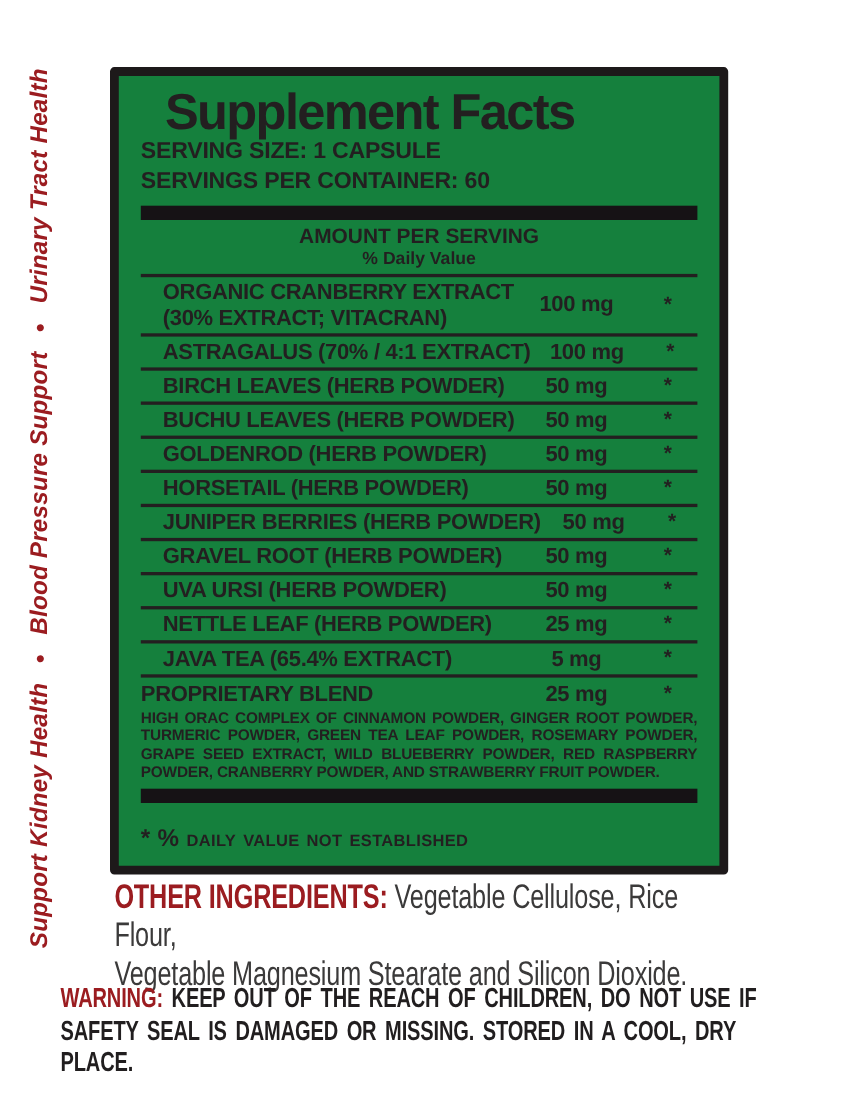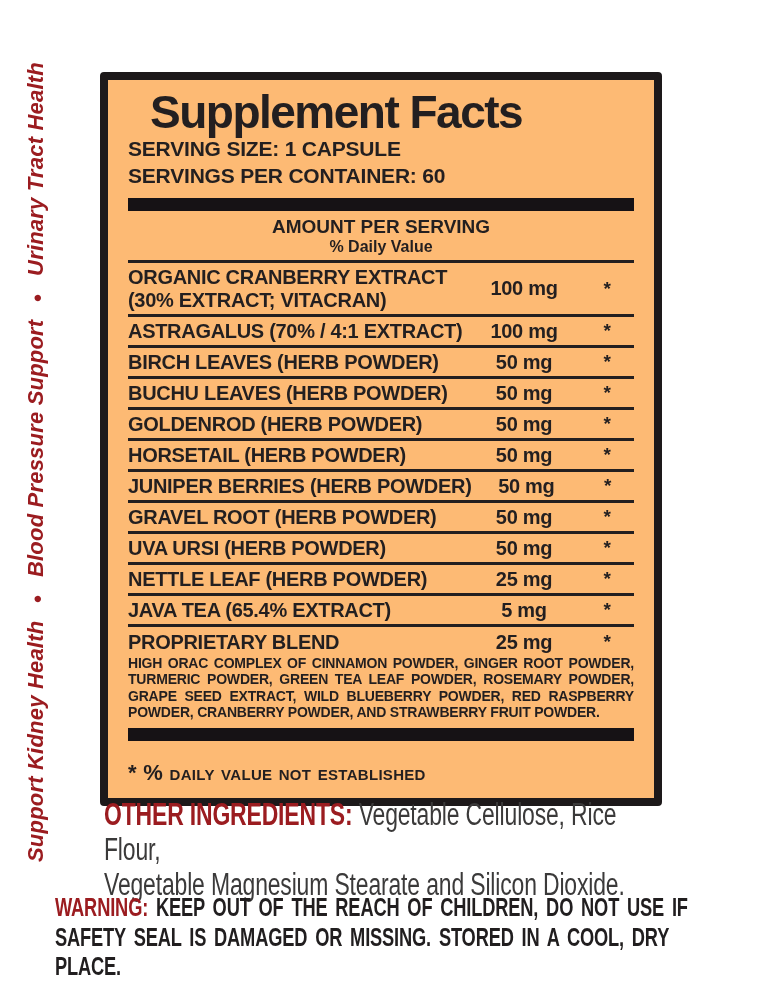--- a/index.html
+++ b/index.html
@@ -14,23 +14,23 @@
     width: 800px; height: 40px;
     transform: rotate(-90deg); transform-origin: 0 0;
     display: flex; align-items: center; justify-content: space-between;
     color: #9b1c20; font-weight: bold; font-style: italic; font-size: 22px;
     white-space: nowrap; letter-spacing: 0.2px;
   }
   .side-claims .dot { font-style: normal; font-size: 15px; padding: 0 2px; }
 
   
   .panel {
-    position: absolute; left: 100px; top: 72px; width: 562px;
+    position: absolute; left: 100px; top: 61px; width: 562px;
     border: 8px solid #1d191a; border-radius: 4px;
-    background: #fdba74; padding: 8px 20px 12px 20px;
+    background: #15803d; padding: 8px 20px 12px 20px;
   }
   .panel-title {
     font-size: 46px; font-weight: bold; letter-spacing: -1.5px;
     line-height: 1.05; color: #231f20; padding-left: 22px;
   }
   .serving-line { font-size: 21px; font-weight: bold; line-height: 1.25; letter-spacing: -0.2px; }
   .bar { height: 13px; background: #161215; margin-top: 9px; }
   .bar2 { height: 13px; background: #161215; margin-top: 8px; }
 
   .hdr-row {
@@ -38,21 +38,21 @@
     margin-top: 5px; padding-bottom: 4px; border-bottom: 3px solid #231f20;
     font-size: 19px; font-weight: bold; flex-direction: column;
   }
   .hdr-row .hdr-right { font-size: 16px; }
 
   .ing-row {
     display: flex; align-items: center;
     padding: 3px 0 2px 0; border-bottom: 3px solid #231f20;
     font-weight: bold; font-size: 20px; letter-spacing: -0.3px;
   }
-  .ing-row .name { flex: 1; white-space: pre; line-height: 1.15; }
+  .ing-row .name { flex: 1; white-space: pre; line-height: 1.15; margin-left: 20px; }
   .ing-row .amt { width: 112px; text-align: center; }
   .ing-row .dv { width: 54px; text-align: center; font-size: 19px; }
 
   .blend-row {
     display: flex; align-items: center;
     padding: 4px 0 0 0; font-weight: bold; font-size: 20px; letter-spacing: -0.3px;
   }
   .blend-row .name { flex: 1; }
   .blend-row .amt { width: 112px; text-align: center; }
   .blend-row .dv { width: 54px; text-align: center; font-size: 19px; }

